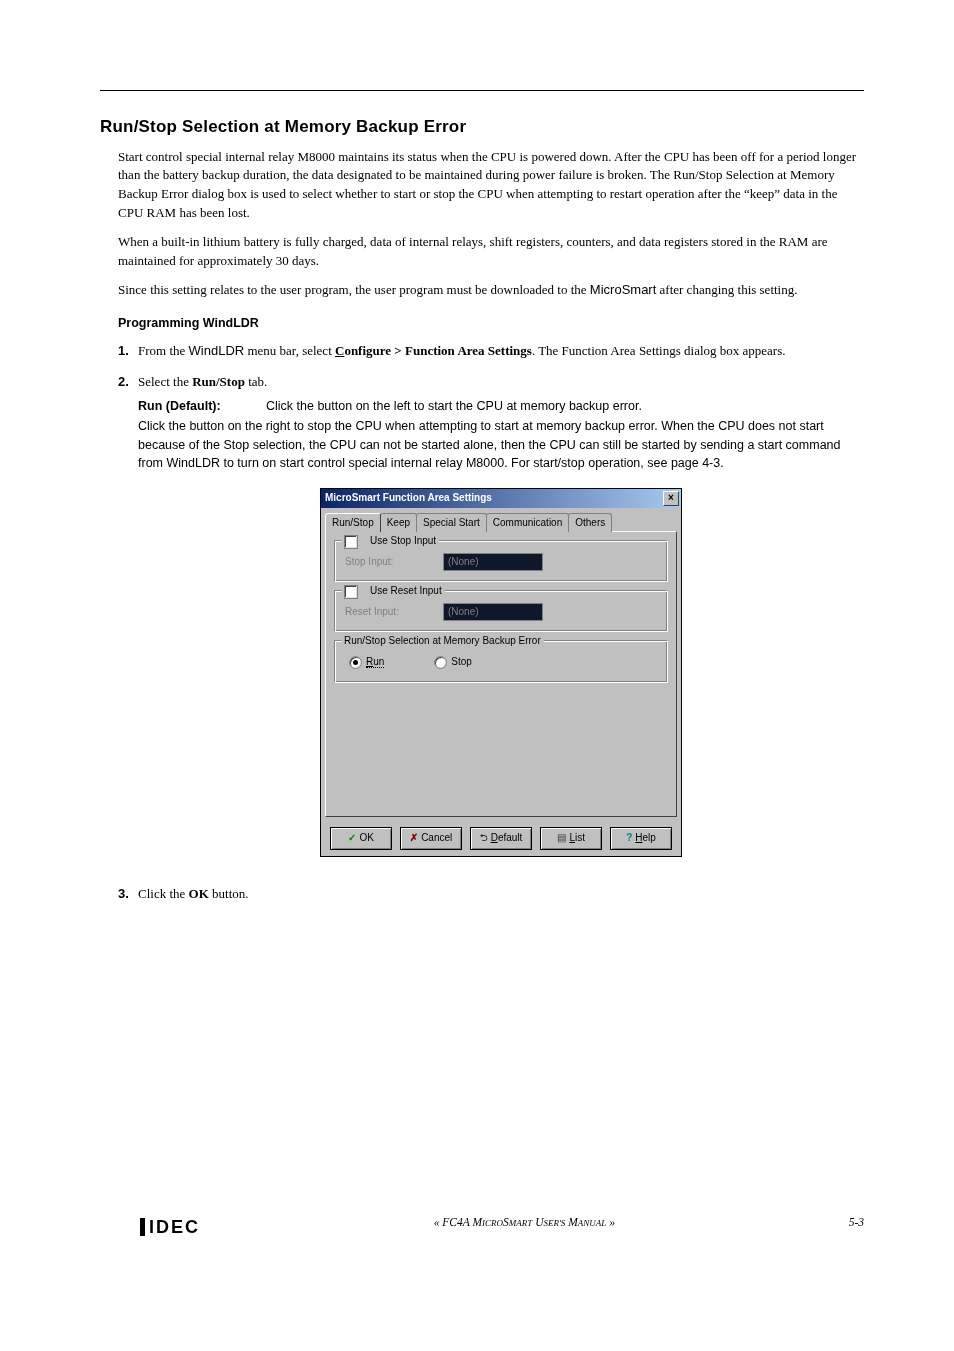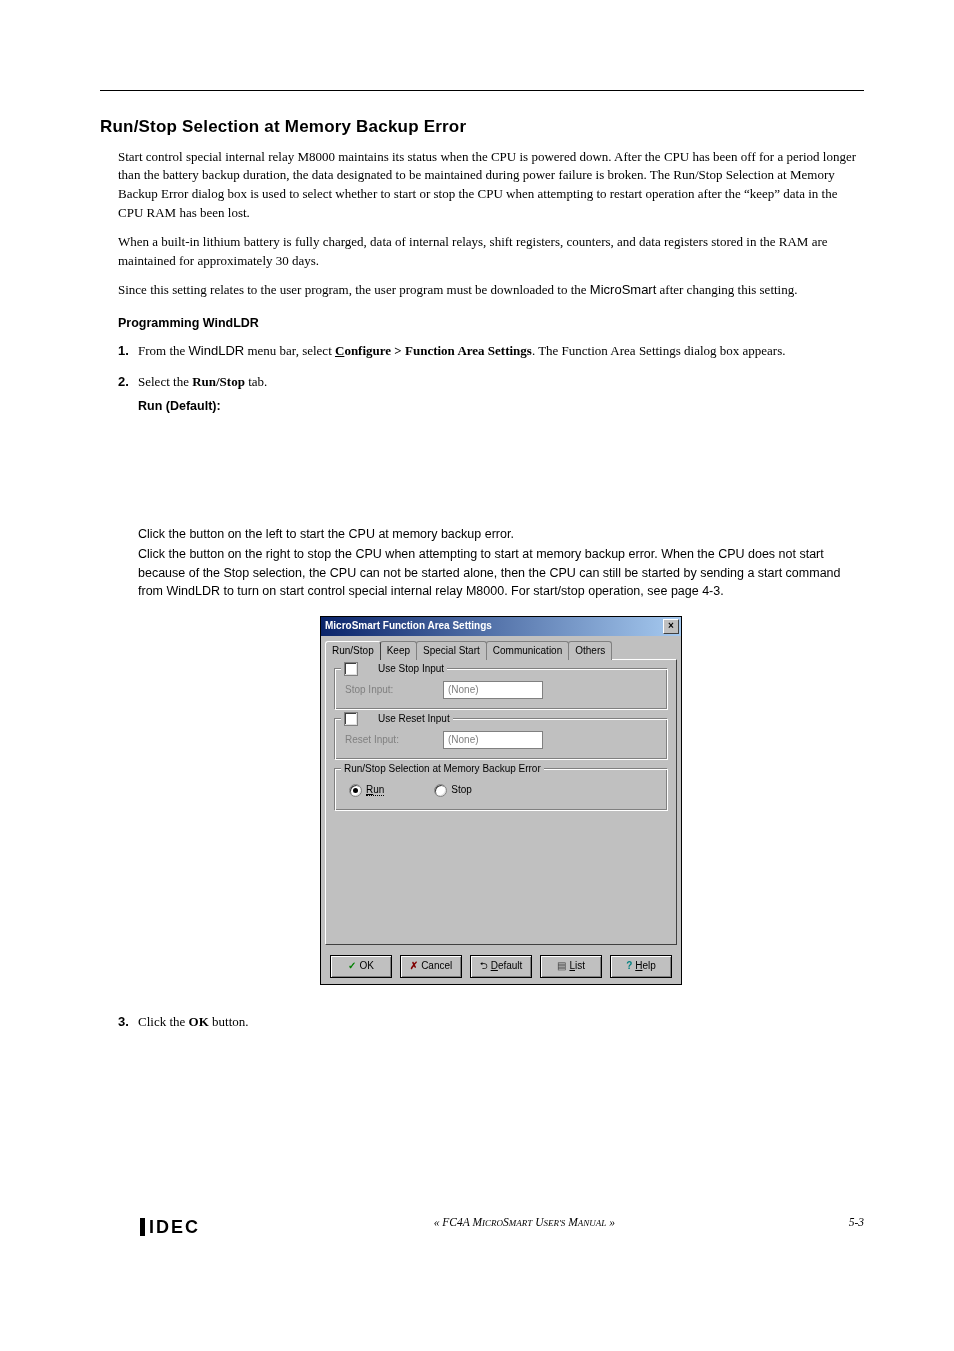--- a/index.html
+++ b/index.html
@@ -51,21 +51,21 @@
   ol.steps { list-style: none; padding: 0; margin: 0; }
   ol.steps > li { margin-bottom: 12px; padding-left: 20px; position: relative; }
   .step-num {
     font-family: Arial, Helvetica, sans-serif;
     font-weight: bold;
     position: absolute;
     left: 0;
   }
   .underline { text-decoration: underline; }
   .desc-table { margin: 6px 0 16px 0; }
-  .desc-row { display: flex; margin-bottom: 2px; flex-direction: column; }
+  .desc-row { display: flex; margin-bottom: 2px; }
   .desc-label {
     font-family: Arial, Helvetica, sans-serif;
     font-weight: bold;
     font-size: 12.5px;
     width: 128px;
     flex: 0 0 128px;
   }
   .desc-text {
     font-family: Arial, Helvetica, sans-serif;
     font-size: 12.5px;
@@ -128,31 +128,31 @@
     border-right-color:#fff;
     border-bottom-color:#fff;
     box-shadow: inset 1px 1px 0 #fff, inset -1px -1px 0 #808080;
     margin-bottom: 8px;
     padding: 12px 10px 10px 10px;
     position: relative;
   }
   .groupbox .legend {
     position: absolute; top: -7px; left: 6px;
     background:#c0c0c0; padding: 0 3px;
-    display:flex; align-items:flex-start; gap:20px;
+    display:flex; align-items:center; gap:12px;
   }
   .chk {
     width: 12px; height: 12px; border:1px solid #808080; background:#fff;
     box-shadow: inset -1px -1px 0 #dfdfdf, inset 1px 1px 0 #404040;
   }
   .input-row { display:flex; align-items:center; gap:28px; }
   .label-gray { color:#808080; width:70px; }
   .field {
     border:1px solid #808080;
-    background:#ffffff;
+    background:#0f172a;
     color:#808080;
     padding:1px 4px;
     width: 90px;
     height: 14px;
     line-height:14px;
   }
   .radio-row { display:flex; align-items:flex-start; gap:50px; padding: 2px 4px; }
   .radio {
     width: 11px; height:11px; border-radius:50%;
     border:1px solid #808080; background:#fff;

